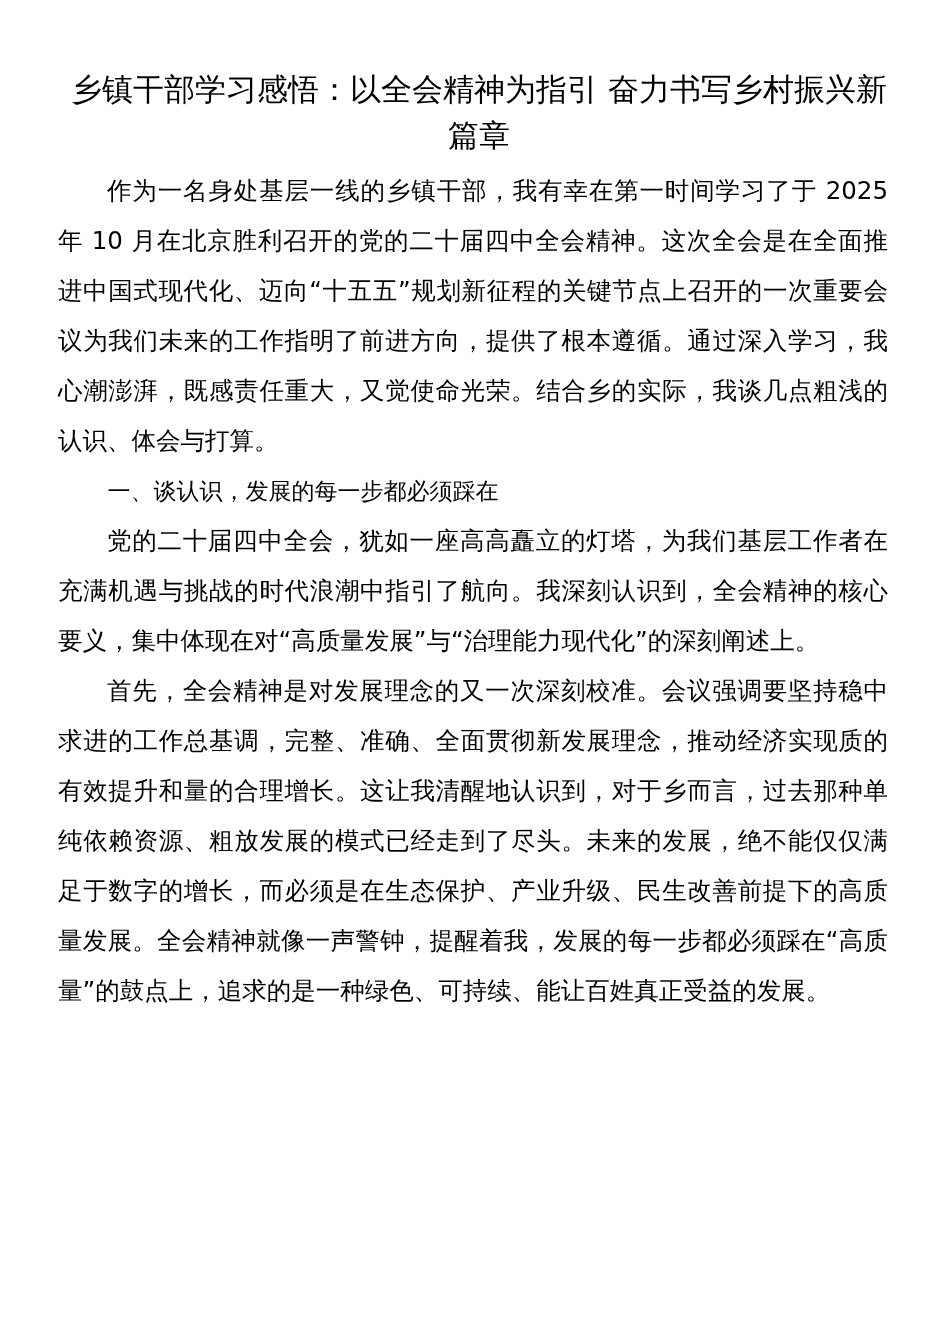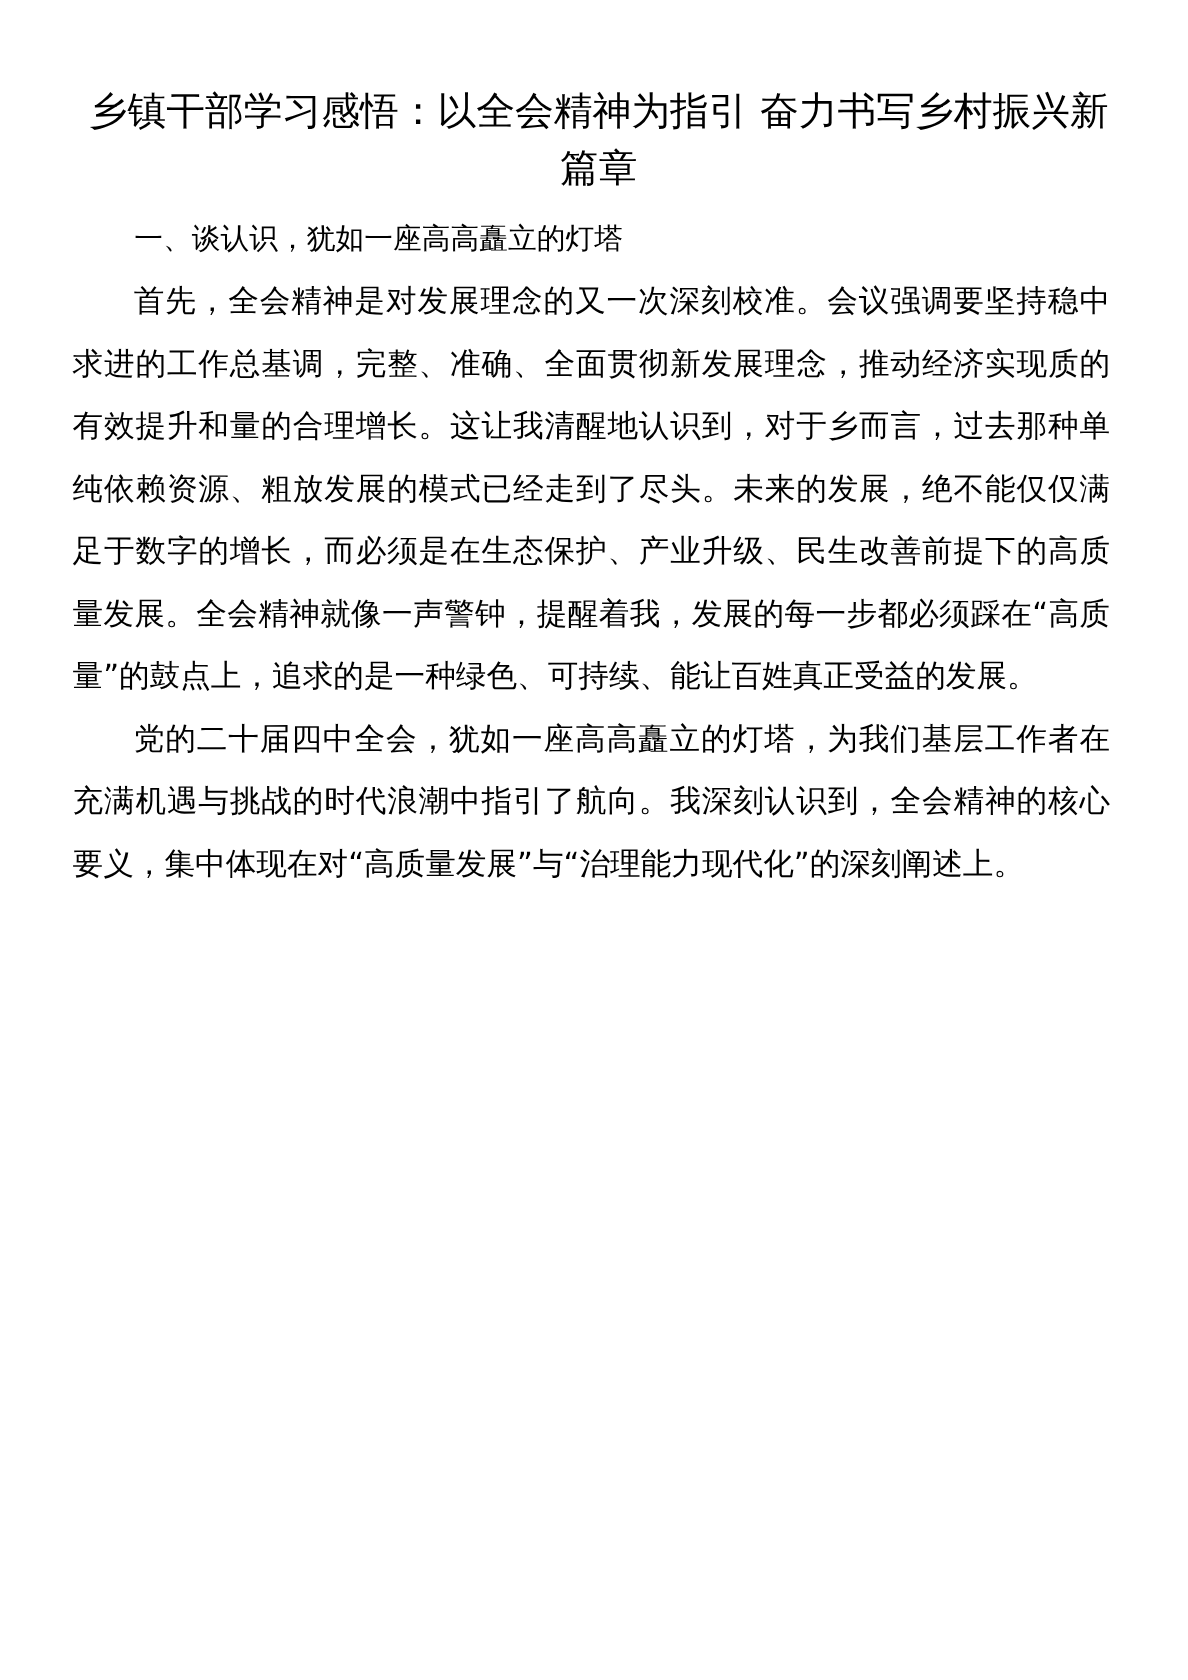--- a/index.html
+++ b/index.html
@@ -10,16 +10,17 @@
            font-weight: normal; letter-spacing: 0; }
   .para { font-size: 24.5px; line-height: 50px; margin: 0; text-indent: 2em;
           text-align: justify; text-justify: inter-character; }
   .heading { font-size: 23px; line-height: 50px; margin: 0; text-indent: 2.15em; }
 </style>
 </head>
 <body>
 
 <div class="page">
   <h1 class="title">乡镇干部学习感悟：以全会精神为指引 奋力书写乡村振兴新篇章</h1>
-  <p class="heading">一、谈认识，犹如一座高高矗立的灯塔</p>
+  <p class="para">作为一名身处基层一线的乡镇干部，我有幸在第一时间学习了于 2025 年 10 月在北京胜利召开的党的二十届四中全会精神。这次全会是在全面推进中国式现代化、迈向“十五五”规划新征程的关键节点上召开的一次重要会议为我们未来的工作指明了前进方向，提供了根本遵循。通过深入学习，我心潮澎湃，既感责任重大，又觉使命光荣。结合乡的实际，我谈几点粗浅的认识、体会与打算。</p>
+  <p class="heading">一、谈认识，发展的每一步都必须踩在</p>
+  <p class="para">党的二十届四中全会，犹如一座高高矗立的灯塔，为我们基层工作者在充满机遇与挑战的时代浪潮中指引了航向。我深刻认识到，全会精神的核心要义，集中体现在对“高质量发展”与“治理能力现代化”的深刻阐述上。</p>
   <p class="para">首先，全会精神是对发展理念的又一次深刻校准。会议强调要坚持稳中求进的工作总基调，完整、准确、全面贯彻新发展理念，推动经济实现质的有效提升和量的合理增长。这让我清醒地认识到，对于乡而言，过去那种单纯依赖资源、粗放发展的模式已经走到了尽头。未来的发展，绝不能仅仅满足于数字的增长，而必须是在生态保护、产业升级、民生改善前提下的高质量发展。全会精神就像一声警钟，提醒着我，发展的每一步都必须踩在“高质量”的鼓点上，追求的是一种绿色、可持续、能让百姓真正受益的发展。</p>
-  <p class="para">党的二十届四中全会，犹如一座高高矗立的灯塔，为我们基层工作者在充满机遇与挑战的时代浪潮中指引了航向。我深刻认识到，全会精神的核心要义，集中体现在对“高质量发展”与“治理能力现代化”的深刻阐述上。</p>
 </div>
 
 </body></html>

